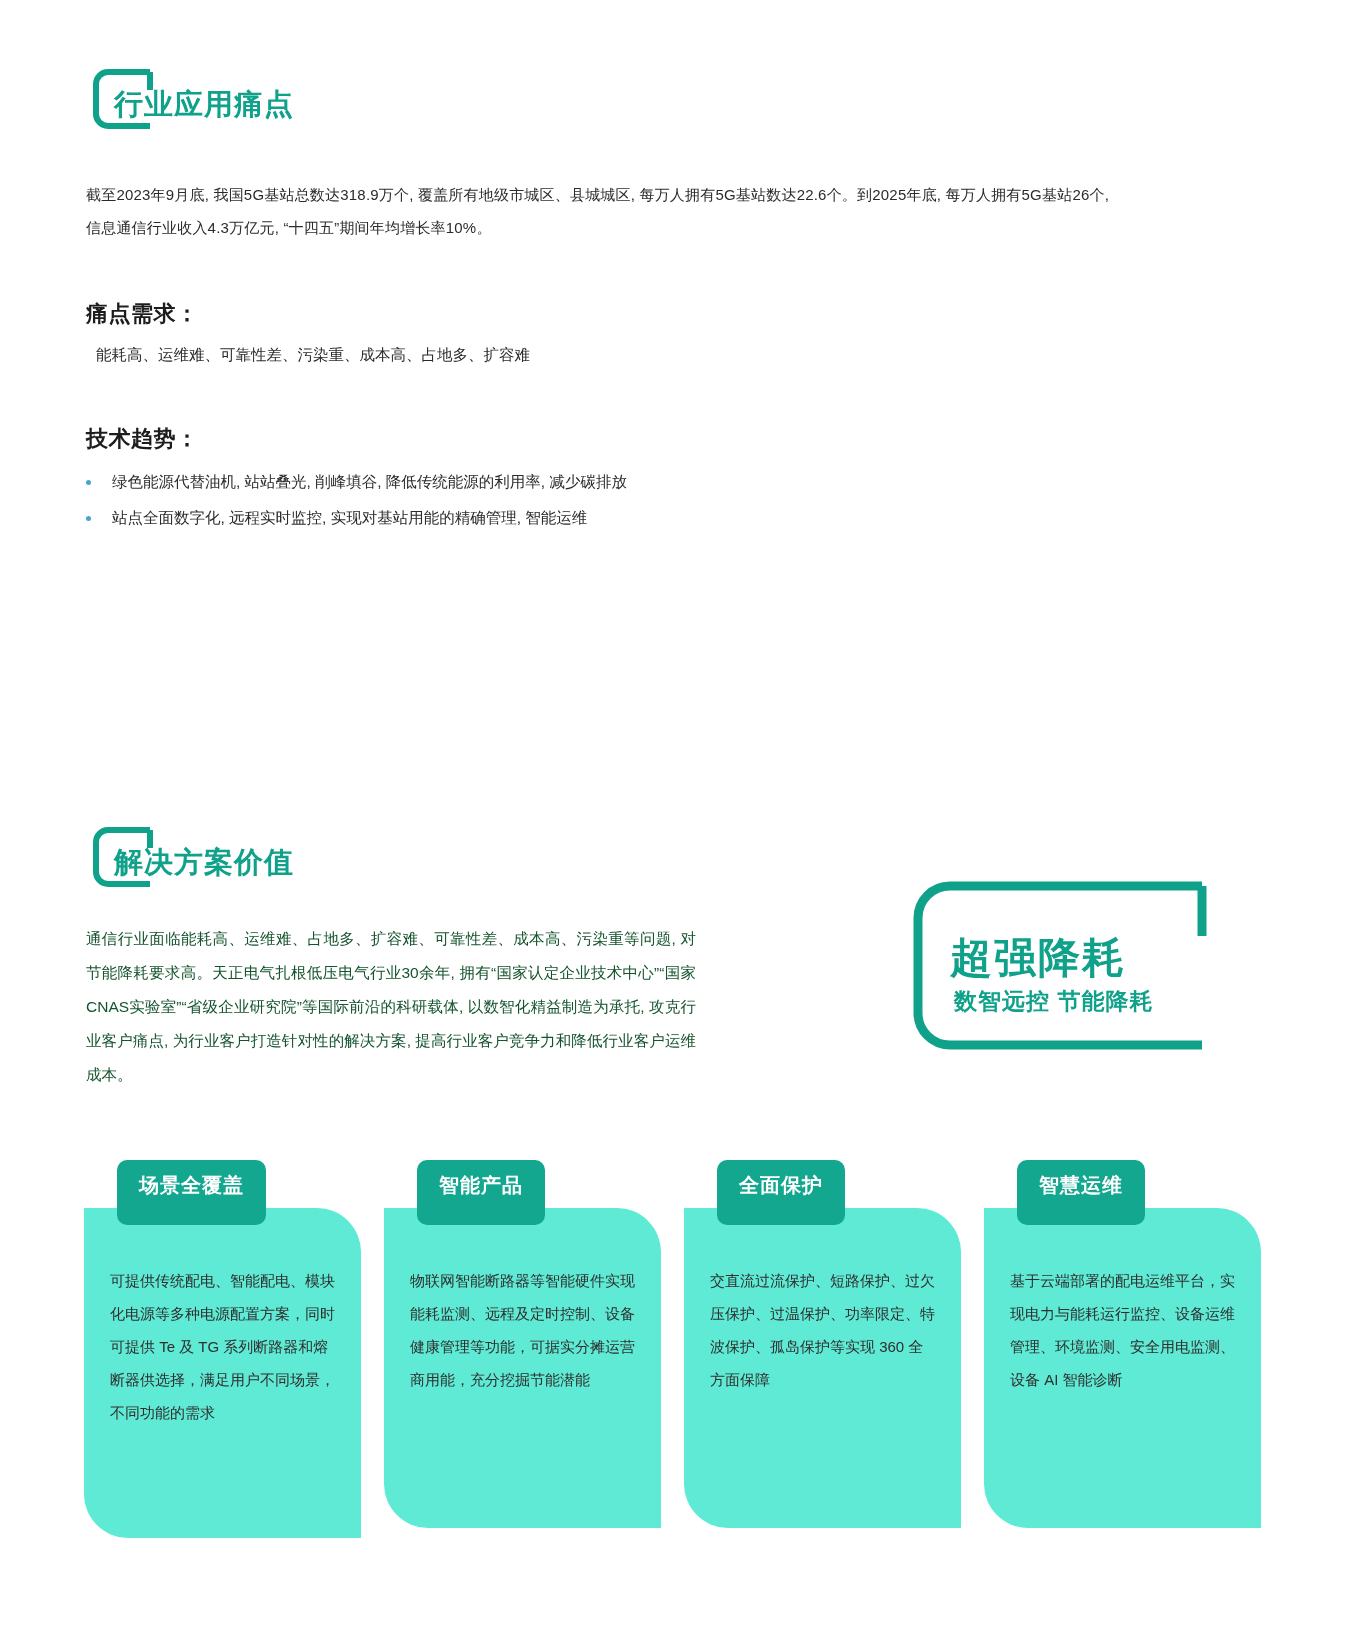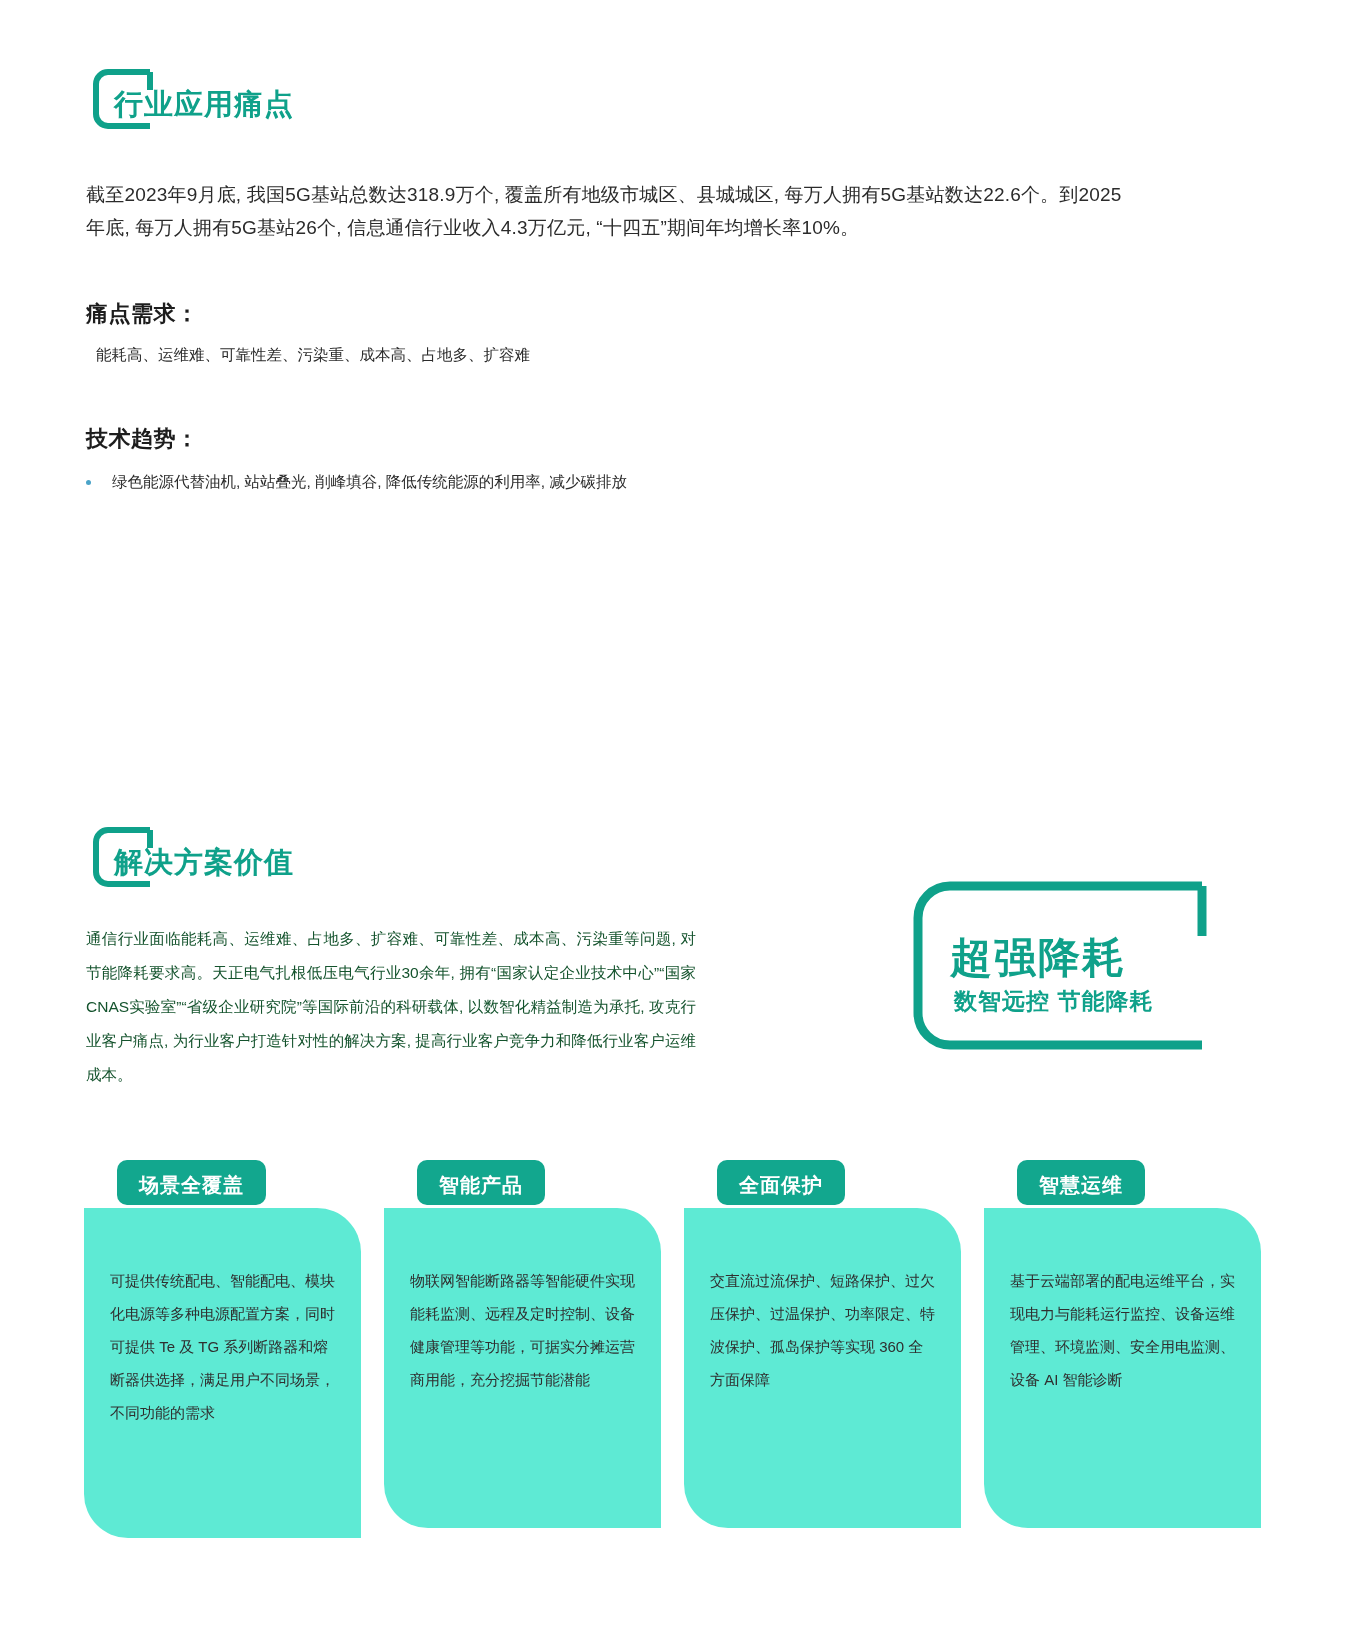--- a/index.html
+++ b/index.html
@@ -40,21 +40,21 @@
     color: #0fa18a;
     letter-spacing: 1px;
     position: relative;
     z-index: 2;
     white-space: nowrap;
   }
 
   
   .para {
     position: absolute;
-    font-size: 19px;
+    font-size: 15px;
     line-height: 33px;
     color: #2b2b2b;
     letter-spacing: 0.2px;
   }
   .label-bold {
     position: absolute;
     font-size: 22px;
     font-weight: bold;
     color: #1d1d1d;
     letter-spacing: 0.5px;
@@ -166,21 +166,21 @@
   }
   .card-tab {
     position: absolute;
     left: 33px;
     top: 0;
     background: #12a78e;
     color: #ffffff;
     font-size: 20px;
     font-weight: bold;
     letter-spacing: 1px;
-    padding: 12px 22px 6px 22px;
+    padding: 12px 22px 26px 22px;
     border-radius: 10px 10px 10px 10px;
     z-index: 3;
     white-space: nowrap;
   }
   .card:nth-child(1) .card-body { min-height: 330px; }
 </style>
 </head>
 <body>
 
 <div class="page">
@@ -196,20 +196,21 @@
   <div class="para" style="left:86px; top:178px; width:1040px;">截至2023年9月底, 我国5G基站总数达318.9万个, 覆盖所有地级市城区、县城城区, 每万人拥有5G基站数达22.6个。到2025年底, 每万人拥有5G基站26个, 信息通信行业收入4.3万亿元, “十四五”期间年均增长率10%。</div>
 
   <div class="label-bold" style="left:86px; top:299px;">痛点需求：</div>
 
   <div class="plain-line" style="left:96px; top:340px; width:900px;">能耗高、运维难、可靠性差、污染重、成本高、占地多、扩容难</div>
 
   <div class="label-bold" style="left:86px; top:424px;">技术趋势：</div>
 
   <ul class="bullet-list" style="left:78px; top:464px; width:1000px;">
     <li><span>绿色能源代替油机, 站站叠光, 削峰填谷, 降低传统能源的利用率, 减少碳排放</span></li>
+    <li><span>站点全面数字化, 远程实时监控, 实现对基站用能的精确管理, 智能运维</span></li>
   </ul>
 
   <div class="section-head" style="left:92px; top:826px; width:420px; height:66px;">
     <svg class="bracket" viewBox="0 0 62 62">
       <path d="M58 4 H16 A12 12 0 0 0 4 16 V46 A12 12 0 0 0 16 58 H58" fill="none" stroke="#0fa18a" stroke-width="6"></path>
       <path d="M58 4 V22" fill="none" stroke="#0fa18a" stroke-width="6"></path>
     </svg>
     <div class="section-title" style="margin-left:22px; margin-top:8px;">解决方案价值</div>
   </div>
 

